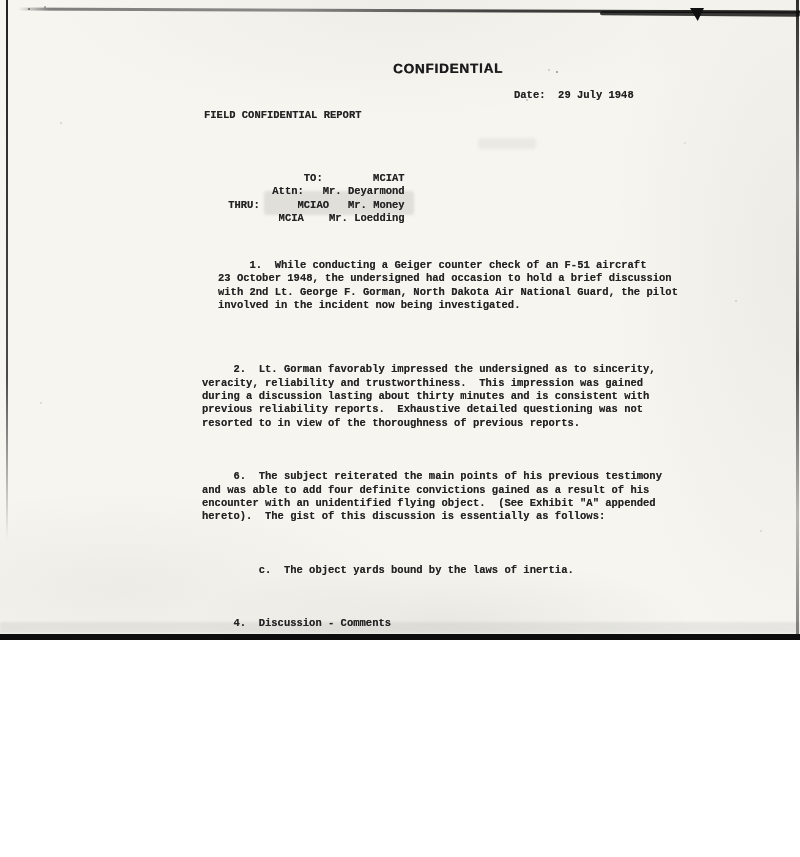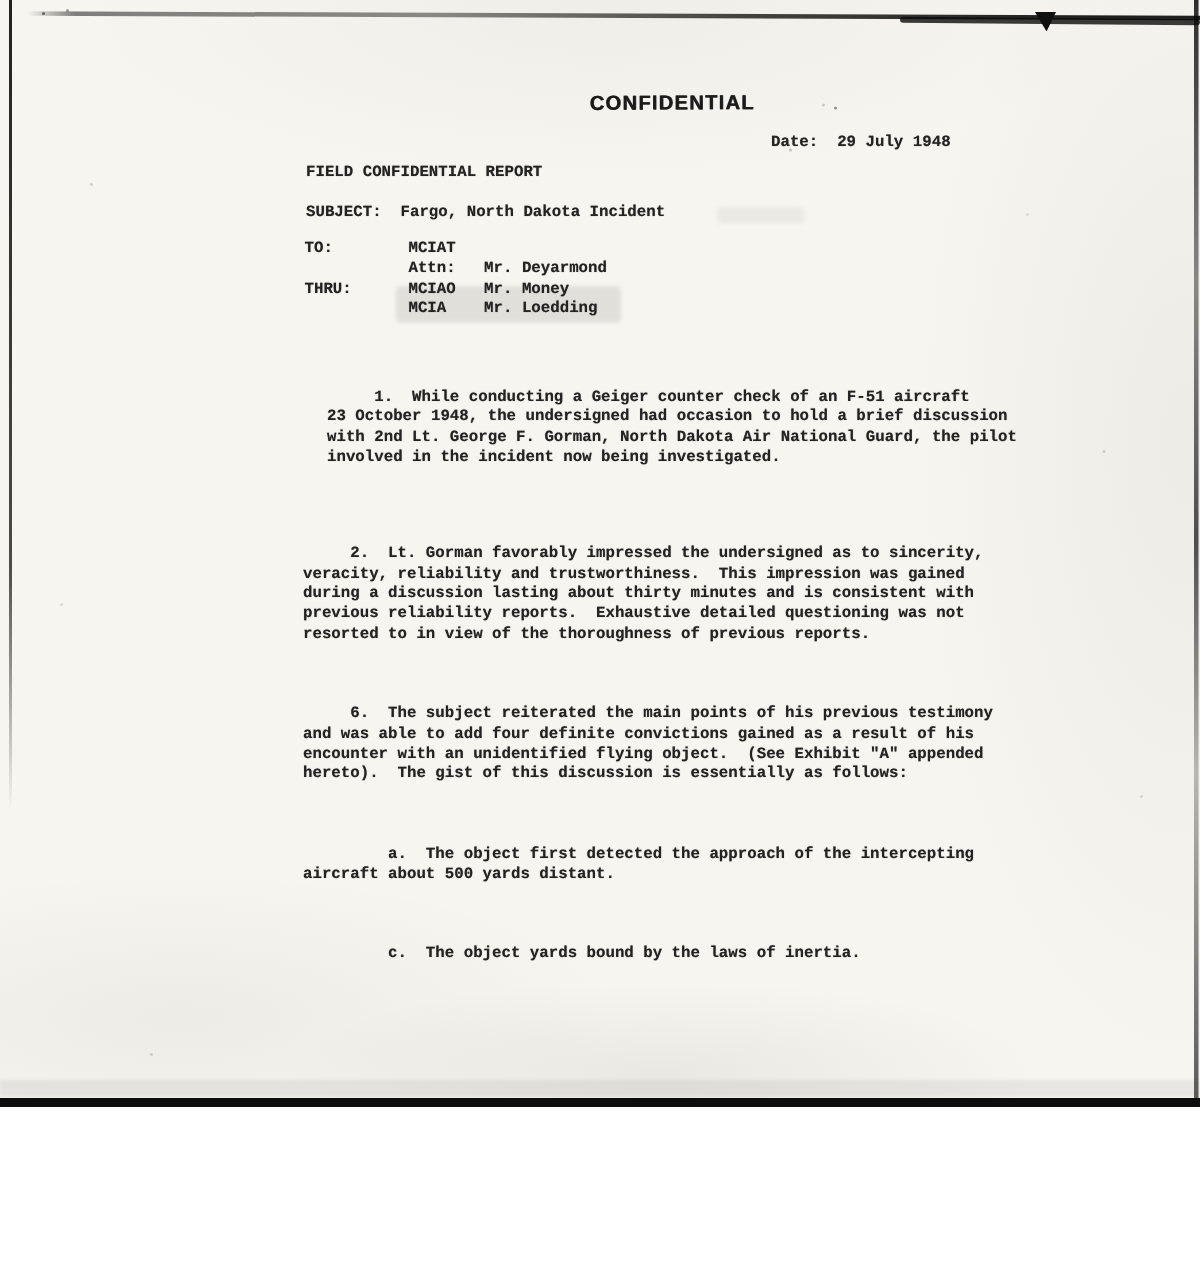--- a/index.html
+++ b/index.html
@@ -10,40 +10,40 @@
   }
   *{box-sizing:border-box;}
   html,body{margin:0;padding:0;}
   body{
     width:800px;height:857px;
     background:#ffffff;
     font-family:"Liberation Sans",sans-serif;
     overflow:hidden;
   }
   .scan{
-    position:relative;width:800px;height:738px;overflow:hidden;
+    position:relative;width:800px;height:640px;overflow:hidden;
     background:
       radial-gradient(ellipse 360px 90px at 55% 97%, rgba(60,60,55,.07), transparent 70%),
       radial-gradient(ellipse 420px 140px at 15% 92%, rgba(60,60,55,.05), transparent 70%),
       radial-gradient(ellipse 260px 600px at 99% 40%, rgba(60,60,55,.05), transparent 70%),
       radial-gradient(ellipse 500px 160px at 50% 1%, rgba(60,60,55,.04), transparent 70%),
       var(--paper);
   }
   
   .mono{
     position:absolute;
     font:bold 10.5px/13.4px "Liberation Mono",monospace;
     color:var(--ink);
     white-space:pre;
     text-shadow:0 0 .6px rgba(25,25,25,.55);
   }
   .date-line{left:514px;top:89px;}
   .report-title{left:204px;top:109px;}
   .subject-line{left:204px;top:136px;}
-  .routing-block{left:203px;top:160px;}
+  .routing-block{left:203px;top:172px;text-align:right;}
   .report-body{left:202px;top:232px;width:480px;}
   .para{margin:0 0 13px 0;white-space:pre;}
   .para.pgap{margin-bottom:24px;margin-left:16px;}
   
   .stamp{
     position:absolute;
     font-family:"Liberation Sans",sans-serif;
     font-weight:bold;
     color:var(--stamp);
   }
@@ -130,44 +130,42 @@
   <div class="specks"></div>
   <div class="smudge smudge-routing"></div>
   <div class="smudge smudge-subject"></div>
 
   <div class="stamp stamp-top">CONFIDENTIAL</div>
 
   <div class="mono date-line">Date:  29 July 1948</div>
 
   <div class="mono report-title">FIELD CONFIDENTIAL REPORT</div>
 
-  <div class="mono subject-line">SUBJECT:  Fargo, North Dakota Incident</div>
 
   <div class="mono routing-block">TO:        MCIAT
            Attn:   Mr. Deyarmond
 THRU:      MCIAO   Mr. Money
            MCIA    Mr. Loedding</div>
 
   <div class="mono report-body">
     <div class="para pgap">     1.  While conducting a Geiger counter check of an F-51 aircraft
 23 October 1948, the undersigned had occasion to hold a brief discussion
 with 2nd Lt. George F. Gorman, North Dakota Air National Guard, the pilot
 involved in the incident now being investigated.</div>
     <div class="para">     2.  Lt. Gorman favorably impressed the undersigned as to sincerity,
 veracity, reliability and trustworthiness.  This impression was gained
 during a discussion lasting about thirty minutes and is consistent with
 previous reliability reports.  Exhaustive detailed questioning was not
 resorted to in view of the thoroughness of previous reports.</div>
     <div class="para">     6.  The subject reiterated the main points of his previous testimony
 and was able to add four definite convictions gained as a result of his
 encounter with an unidentified flying object.  (See Exhibit "A" appended
 hereto).  The gist of this discussion is essentially as follows:</div>
-    <div class="para">         a.  The object first detected the approach of the intercepting
-aircraft about 500 yards distant.</div>
     <div class="para">         c.  The object yards bound by the laws of inertia.</div>
+    <div class="para">     4.  Discussion - Comments</div>
     
   </div>
 
   <div class="stamp stamp-bottom">CONFIDENTIAL</div>
 
   <div class="hand exhibit-label">EXHIBIT "K"</div>
 
   <div class="hand page-label">Page 1 of 6 pages</div>
 
 </div>

